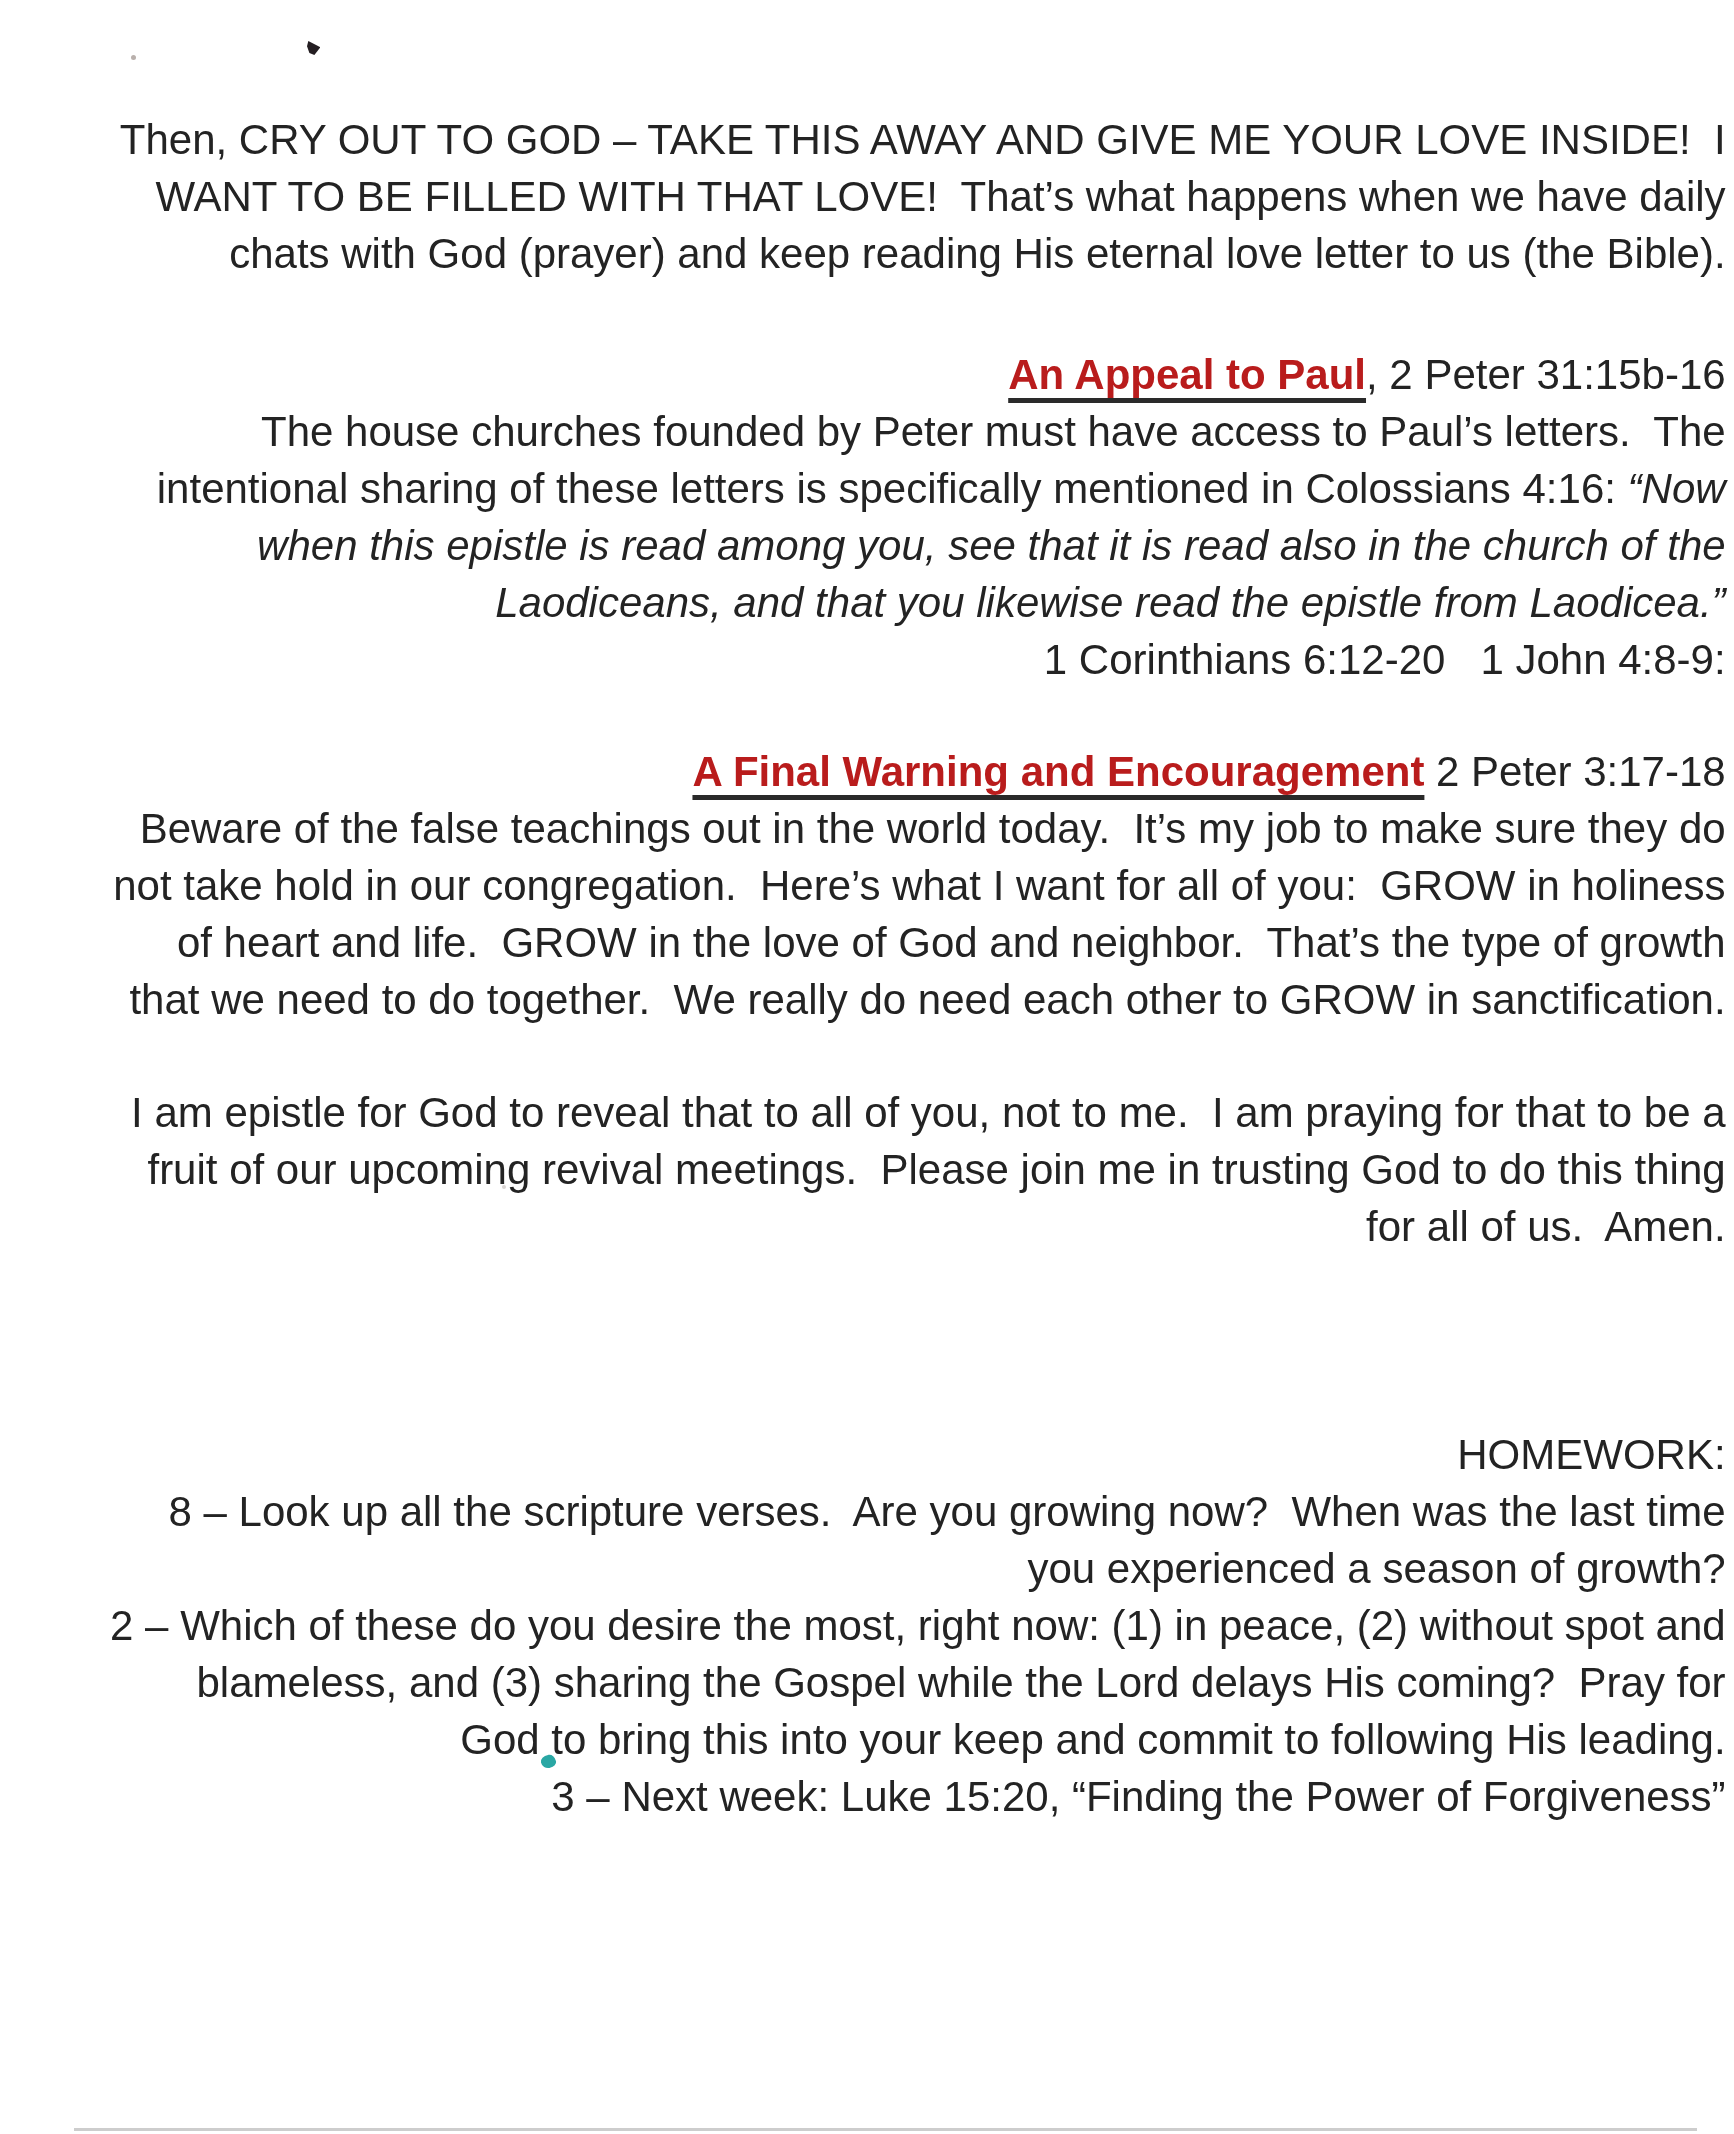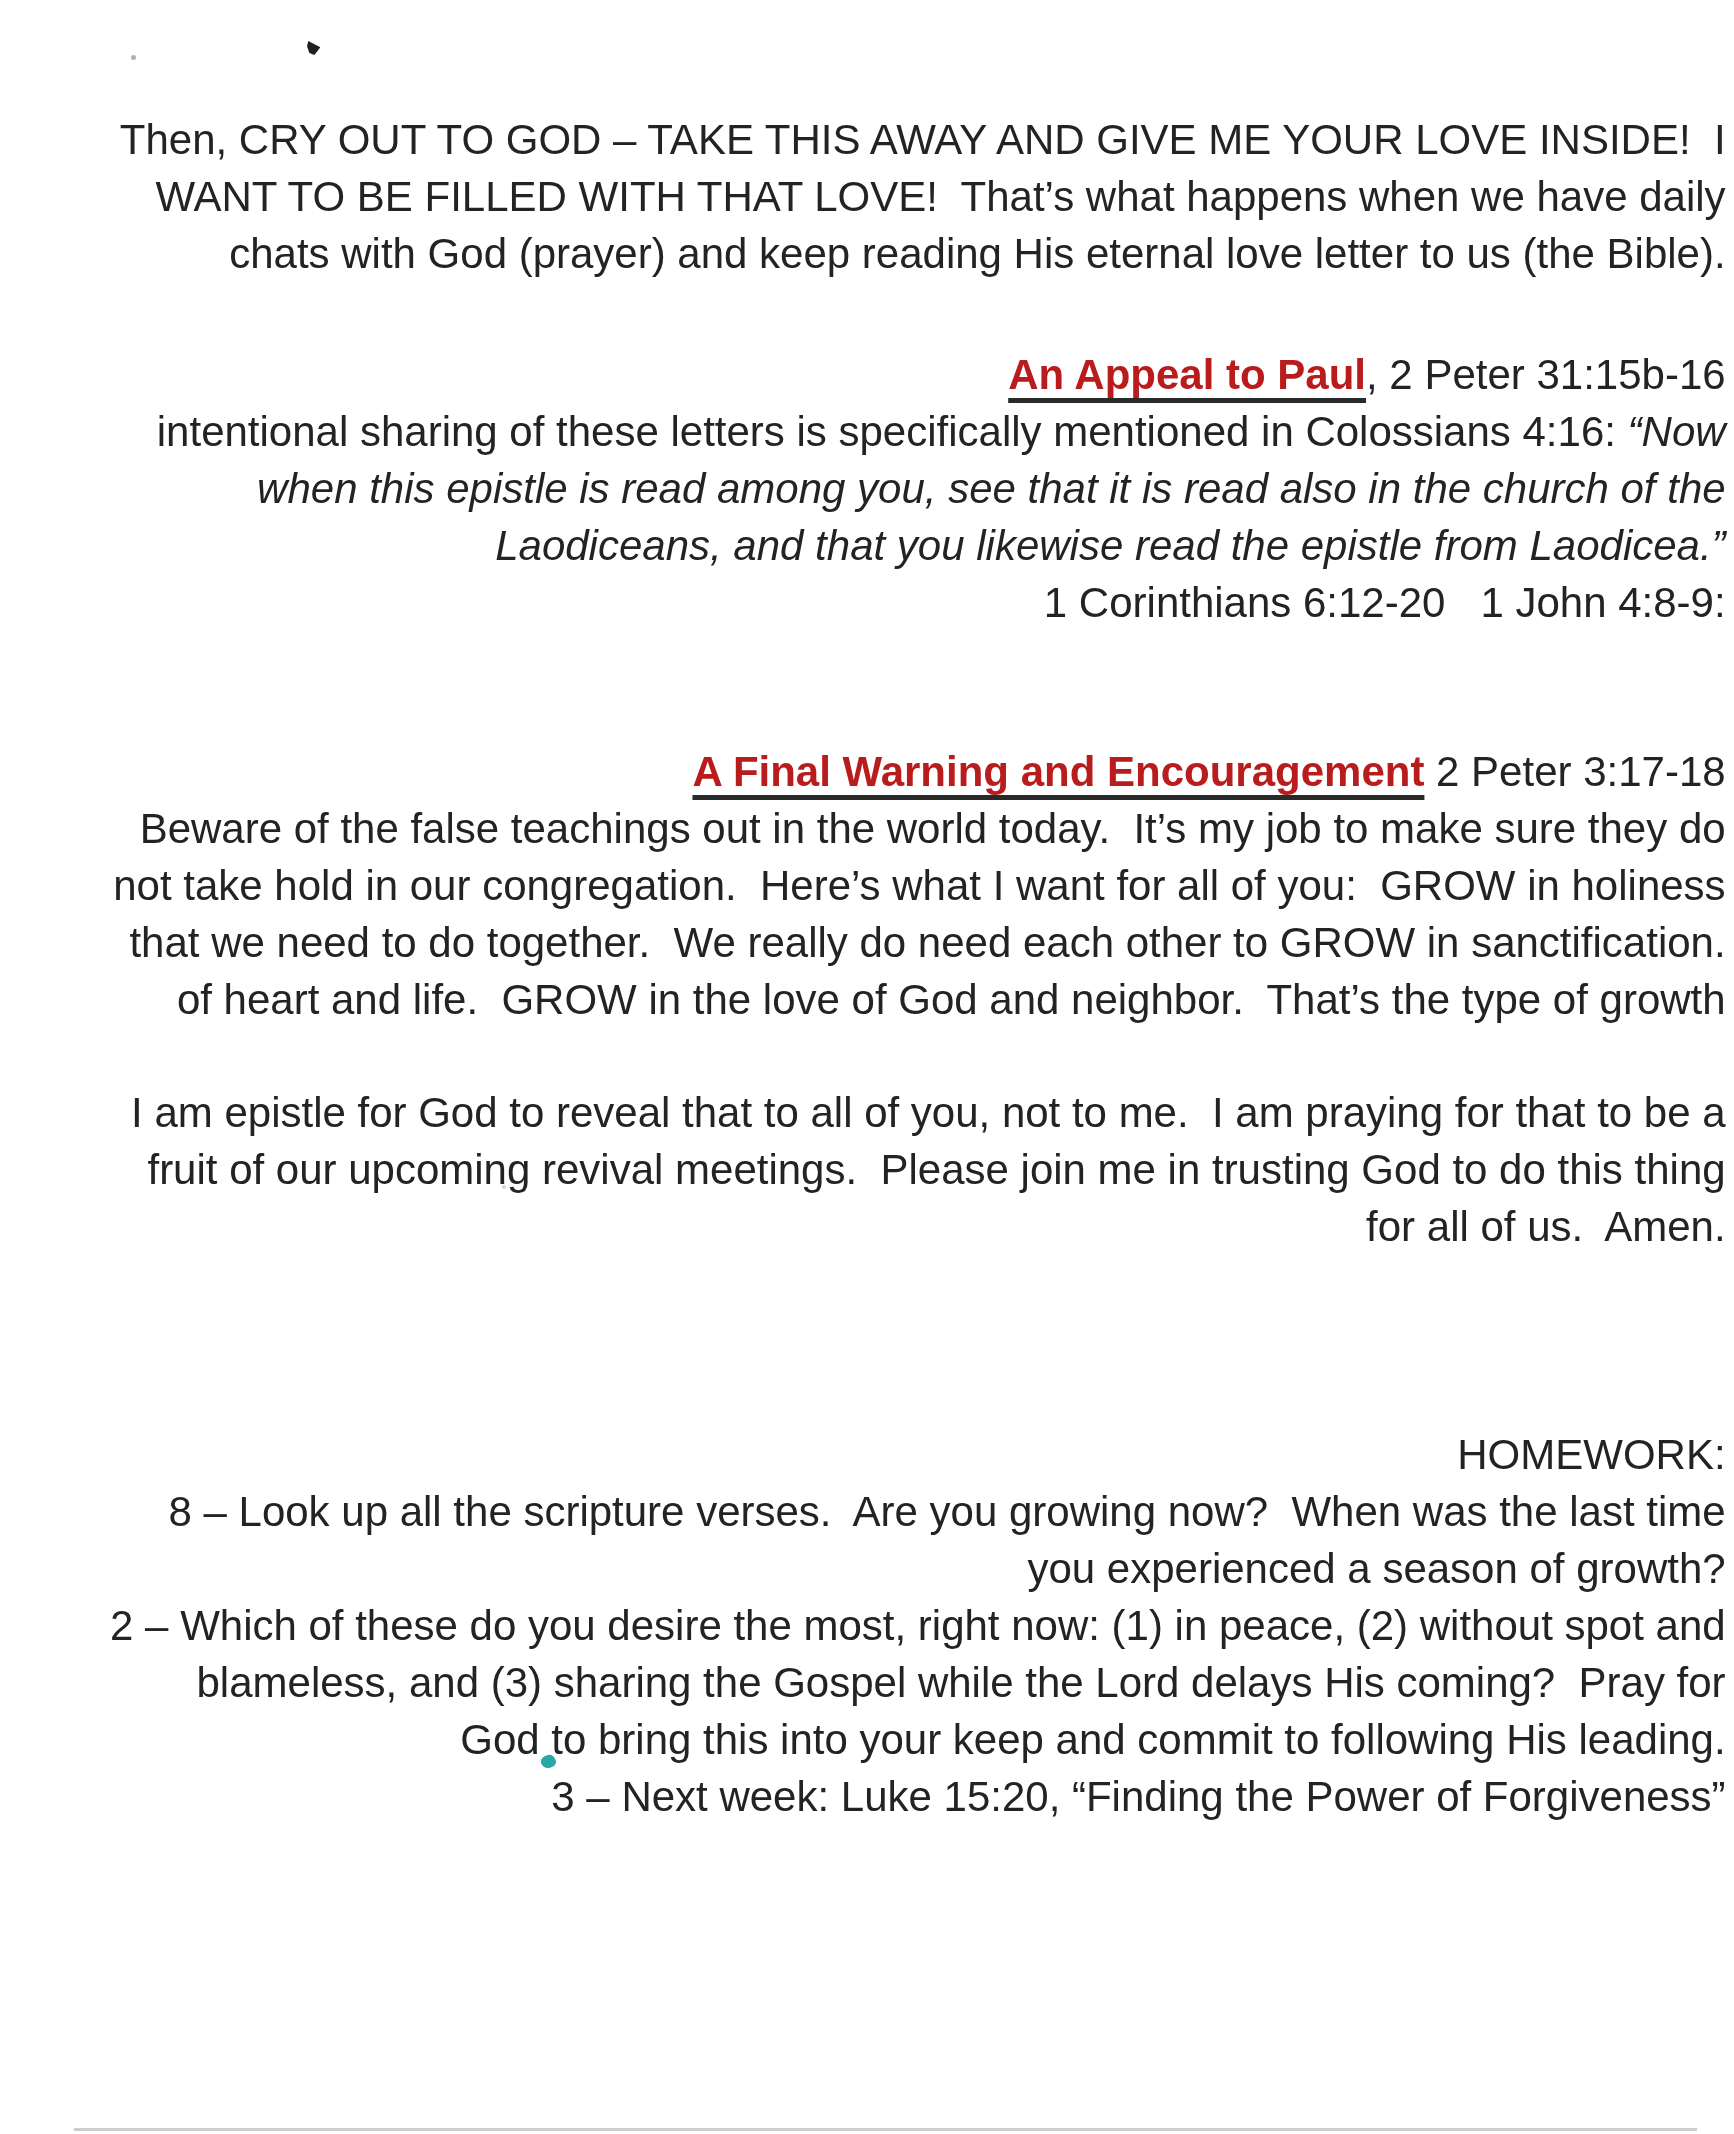--- a/index.html
+++ b/index.html
@@ -66,32 +66,33 @@
   <div class="speck-faint-2"></div>
 
   <div class="block" style="top:111px">
     <div class="line">Then, CRY OUT TO GOD – TAKE THIS AWAY AND GIVE ME YOUR LOVE INSIDE!  I</div>
     <div class="line">WANT TO BE FILLED WITH THAT LOVE!  That’s what happens when we have daily</div>
     <div class="line">chats with God (prayer) and keep reading His eternal love letter to us (the Bible).</div>
   </div>
 
   <div class="block" style="top:346px">
     <div class="line"><span class="heading-title">An Appeal to Paul</span><span>, 2 Peter 31:15b-16</span></div>
+    <div class="line">The house churches founded by Peter must have access to Paul’s letters.  The</div>
     <div class="line"><span>intentional sharing of these letters is specifically mentioned in Colossians 4:16: </span><span class="it">“Now</span></div>
     <div class="line it">when this epistle is read among you, see that it is read also in the church of the</div>
     <div class="line it">Laodiceans, and that you likewise read the epistle from Laodicea.”</div>
     <div class="line">1 Corinthians 6:12-20   1 John 4:8-9:</div>
   </div>
 
   <div class="block" style="top:743px">
     <div class="line"><span class="heading-title">A Final Warning and Encouragement</span><span> 2 Peter 3:17-18</span></div>
     <div class="line">Beware of the false teachings out in the world today.  It’s my job to make sure they do</div>
     <div class="line">not take hold in our congregation.  Here’s what I want for all of you:  GROW in holiness</div>
+    <div class="line">of heart and life.  GROW in the love of God and neighbor.  That’s the type of growth</div>
     <div class="line">that we need to do together.  We really do need each other to GROW in sanctification.</div>
-    <div class="line">of heart and life.  GROW in the love of God and neighbor.  That’s the type of growth</div>
   </div>
 
   <div class="block" style="top:1084px">
     <div class="line">I am epistle for God to reveal that to all of you, not to me.  I am praying for that to be a</div>
     <div class="line">fruit of our upcoming revival meetings.  Please join me in trusting God to do this thing</div>
     <div class="line">for all of us.  Amen.</div>
   </div>
 
   <div class="block" style="top:1426px">
     <div class="line">HOMEWORK:</div>

